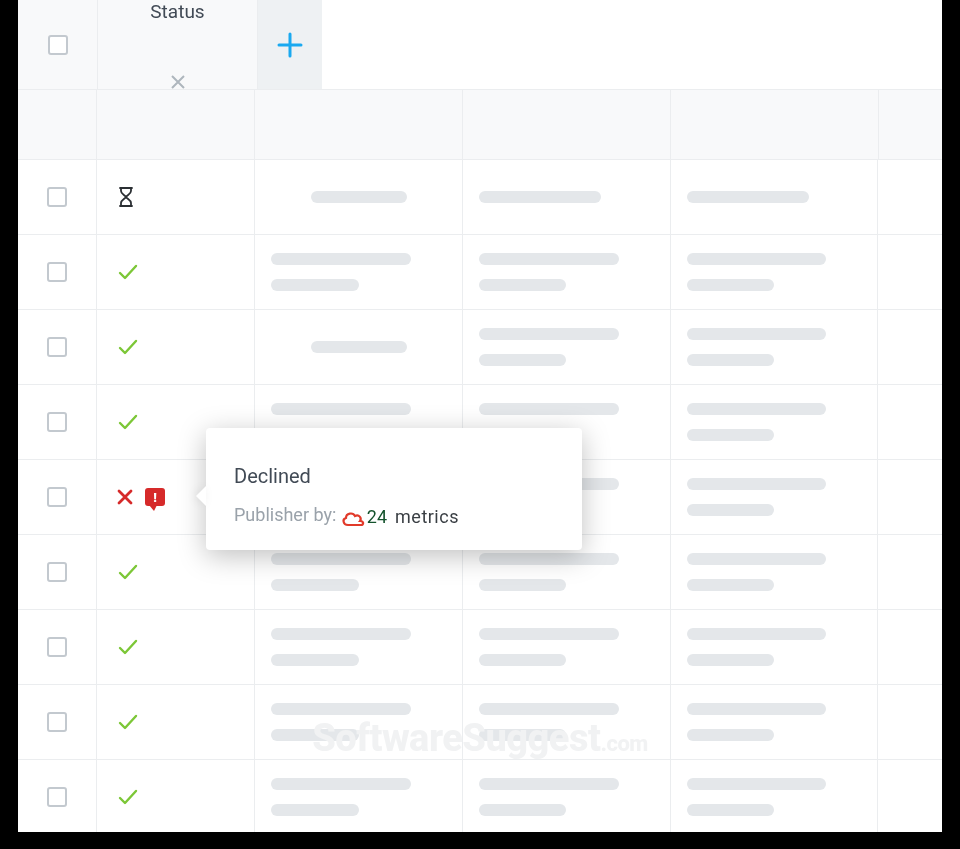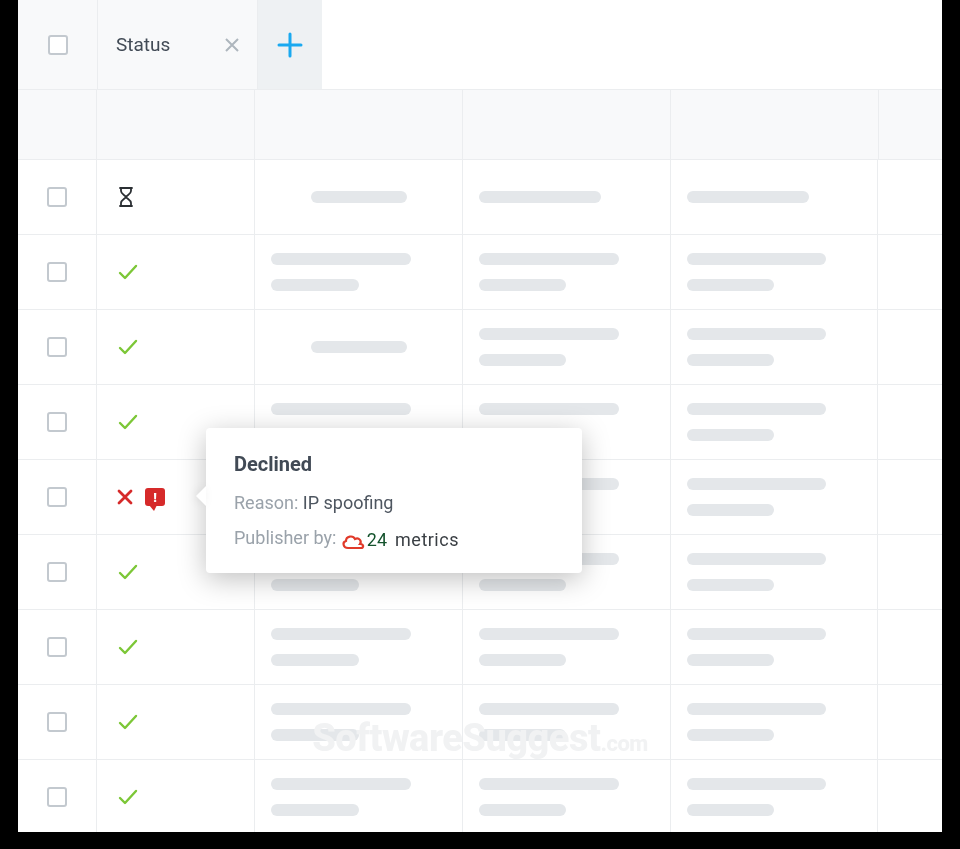--- a/index.html
+++ b/index.html
@@ -2,21 +2,21 @@
 <html><head>
 <meta charset="utf-8">
 <style>
   * { box-sizing: border-box; margin: 0; padding: 0; }
   html, body { width: 960px; height: 849px; font-family: -apple-system, BlinkMacSystemFont, "Segoe UI", Roboto, Helvetica, Arial, sans-serif; background: #000; }
   .canvas { position: relative; width: 960px; height: 849px; background: #000; }
   .table-wrap { position: absolute; left: 18px; top: 0; width: 924px; height: 832px; background: #fff; overflow: hidden; }
   .hdr { display: flex; height: 90px; border-bottom: 1px solid #ebedef; }
   .hdr-cell { display: flex; align-items: center; justify-content: space-between; padding: 0 18px; border-right: 1px solid #ebedef; background: #f8f9fa; }
   .hdr-cell.chk { width: 80px; justify-content: center; padding: 0; }
-  .hdr-cell.status { width: 160px; }
+  .hdr-cell.status { width: 160px; flex-direction: column; }
   .hdr-cell.col { width: 210px; }
   .hdr-cell.add { width: 64px; justify-content: center; background: #eef1f3; border-right: none; padding: 0; }
   .hdr-label { color: #414a55; font-size: 19px; font-weight: 400; }
   .close-x { color: #aeb6bd; cursor: pointer; }
   .close-x svg { display: block; }
   .plus-btn { color: #1aa9f0; cursor: pointer; }
   .plus-btn svg { display: block; }
   .filter-row { display: flex; height: 70px; border-bottom: 1px solid #ebedef; background: #f8f9fa; }
   .filter-cell { border-right: 1px solid #ebedef; }
   .filter-cell.chk { width: 80px; }
@@ -38,21 +38,21 @@
   .x-red svg { display: block; }
   .bubble-icon { background: #d62a2a; color: #fff; width: 20px; height: 18px; border-radius: 3px; position: relative; display: flex; align-items: center; justify-content: center; font-size: 13px; font-weight: 900; }
   .bubble-icon::after { content: ""; position: absolute; left: 4px; bottom: -5px; width: 0; height: 0; border-left: 5px solid transparent; border-right: 3px solid transparent; border-top: 6px solid #d62a2a; }
   .skeleton { height: 12px; border-radius: 6px; background: #e4e7ea; }
   .sk-pair { display: flex; flex-direction: column; gap: 14px; width: 100%; }
   .sk-pair .skeleton:first-child { width: 80%; }
   .sk-pair .skeleton:last-child { width: 50%; }
   .sk-single { width: 55%; }
   .tooltip { position: absolute; left: 206px; top: 428px; width: 376px; background: #fff; border-radius: 4px; box-shadow: 0 6px 28px rgba(0,0,0,0.25); padding: 24px 28px 22px; z-index: 10; }
   .tooltip::before { content: ""; position: absolute; left: -10px; top: 58px; width: 0; height: 0; border-top: 10px solid transparent; border-bottom: 10px solid transparent; border-right: 10px solid #fff; filter: drop-shadow(-2px 0 4px rgba(0,0,0,0.08)); }
-  .tt-title { font-size: 20px; font-weight: 700; color: #414a55; margin-bottom: 16px; }
+  .tt-title { font-size: 20px; font-weight: 400; color: #414a55; margin-bottom: 16px; margin-top: 12px; }
   .tt-line { font-size: 18px; color: #9aa2aa; margin-bottom: 14px; }
   .tt-line .val { color: #4e5660; }
   .tt-logo { display: inline-flex; align-items: center; vertical-align: middle; gap: 2px; }
   .tt-logo .cloud { color: #e13a2a; font-size: 20px; font-weight: 700; position: relative; }
   .tt-logo .cloud svg { display: inline-block; vertical-align: middle; }
   .tt-logo .num { color: #14532d; font-weight: 400; font-size: 18px; margin-left: -2px; }
   .tt-logo .word { color: #3a3f44; font-size: 18px; margin-left: 6px; font-weight: 400; letter-spacing: 0.5px; }
   .watermark { position: absolute; left: 50%; bottom: 72px; transform: translateX(-50%); font-size: 38px; font-weight: 800; color: #f1f2f3; letter-spacing: -0.5px; pointer-events: none; z-index: 0; white-space: nowrap; }
   .watermark .dom { font-size: 22px; font-weight: 800; }
 </style>
@@ -368,24 +368,20 @@
             </div>
           </div>
           <div class="cell add"></div>
         </div>
       </div>
 
   </div>
 
   <div class="tooltip">
     <div class="tt-title">Declined</div>
-    <div class="tt-line">
-      <span>Reason:</span>
-      <span class="val">IP spoofing</span>
-    </div>
     <div class="tt-line" style="margin-bottom:0;">
       <span>Publisher by:</span>
       <span class="tt-logo">
         <span class="cloud">
           <svg width="26" height="18" viewBox="0 0 26 18">
               <path d="M7 16 C2 16 1 10 5 9 C5 4 12 3 14 7 C18 5 21 9 19 12 C23 12 23 16 20 16 Z" fill="none" stroke="#e13a2a" stroke-width="2.2"></path>
             </svg>
         </span>
           <span class="num">24</span>
           <span class="word">metrics</span>

